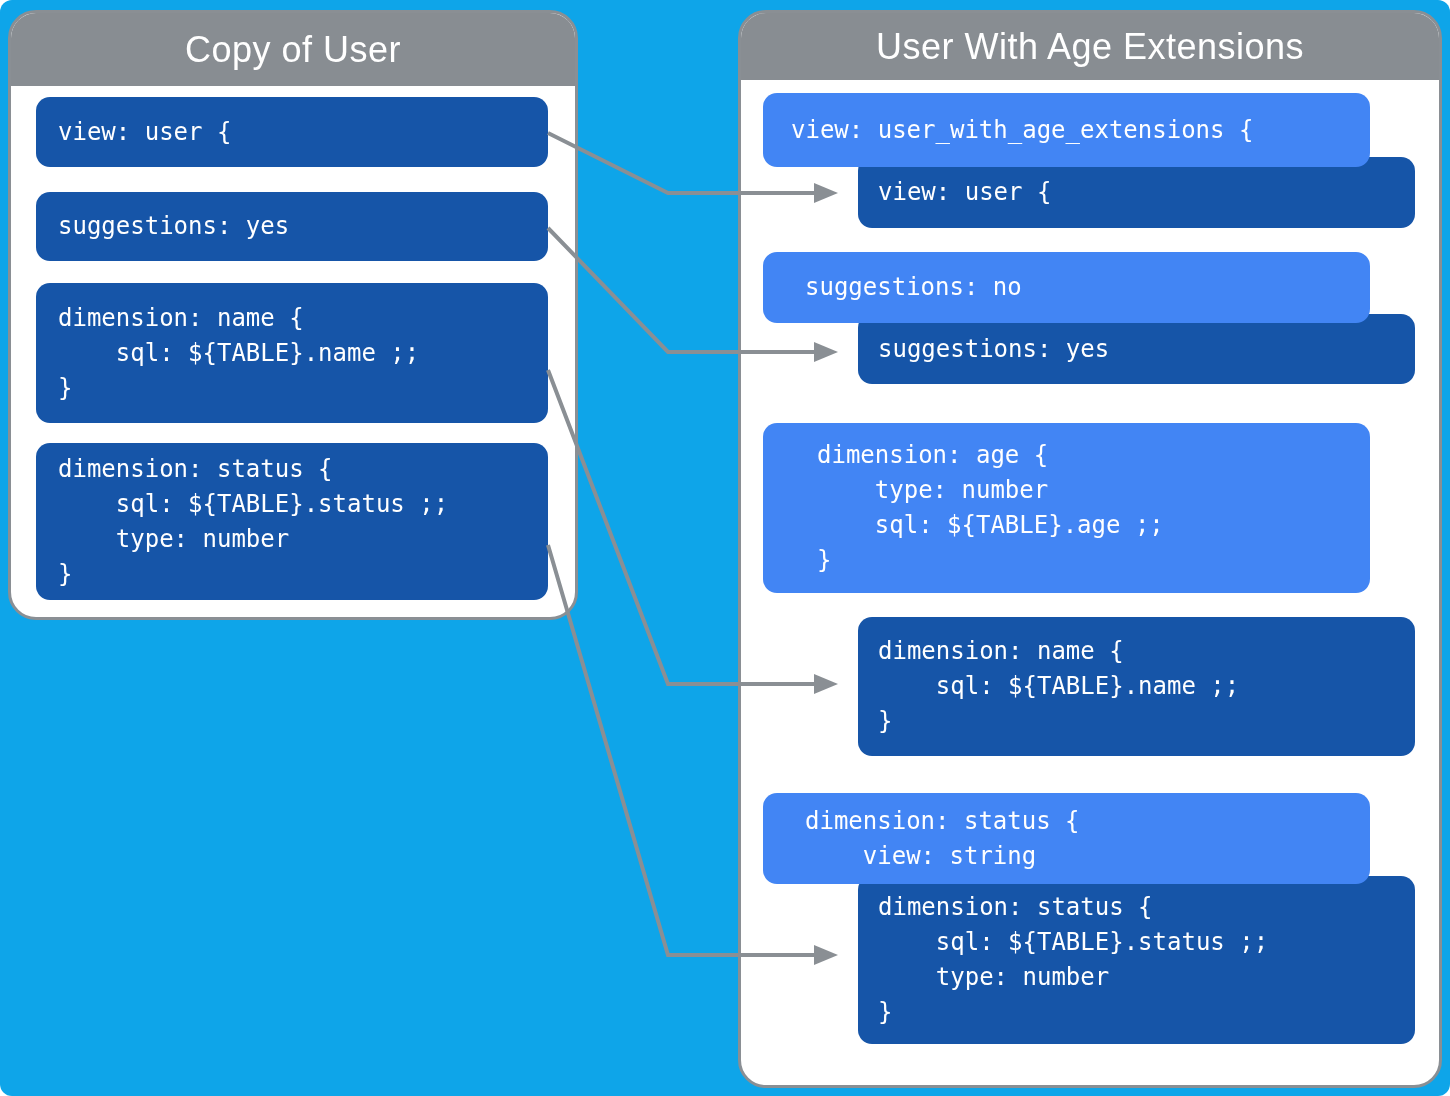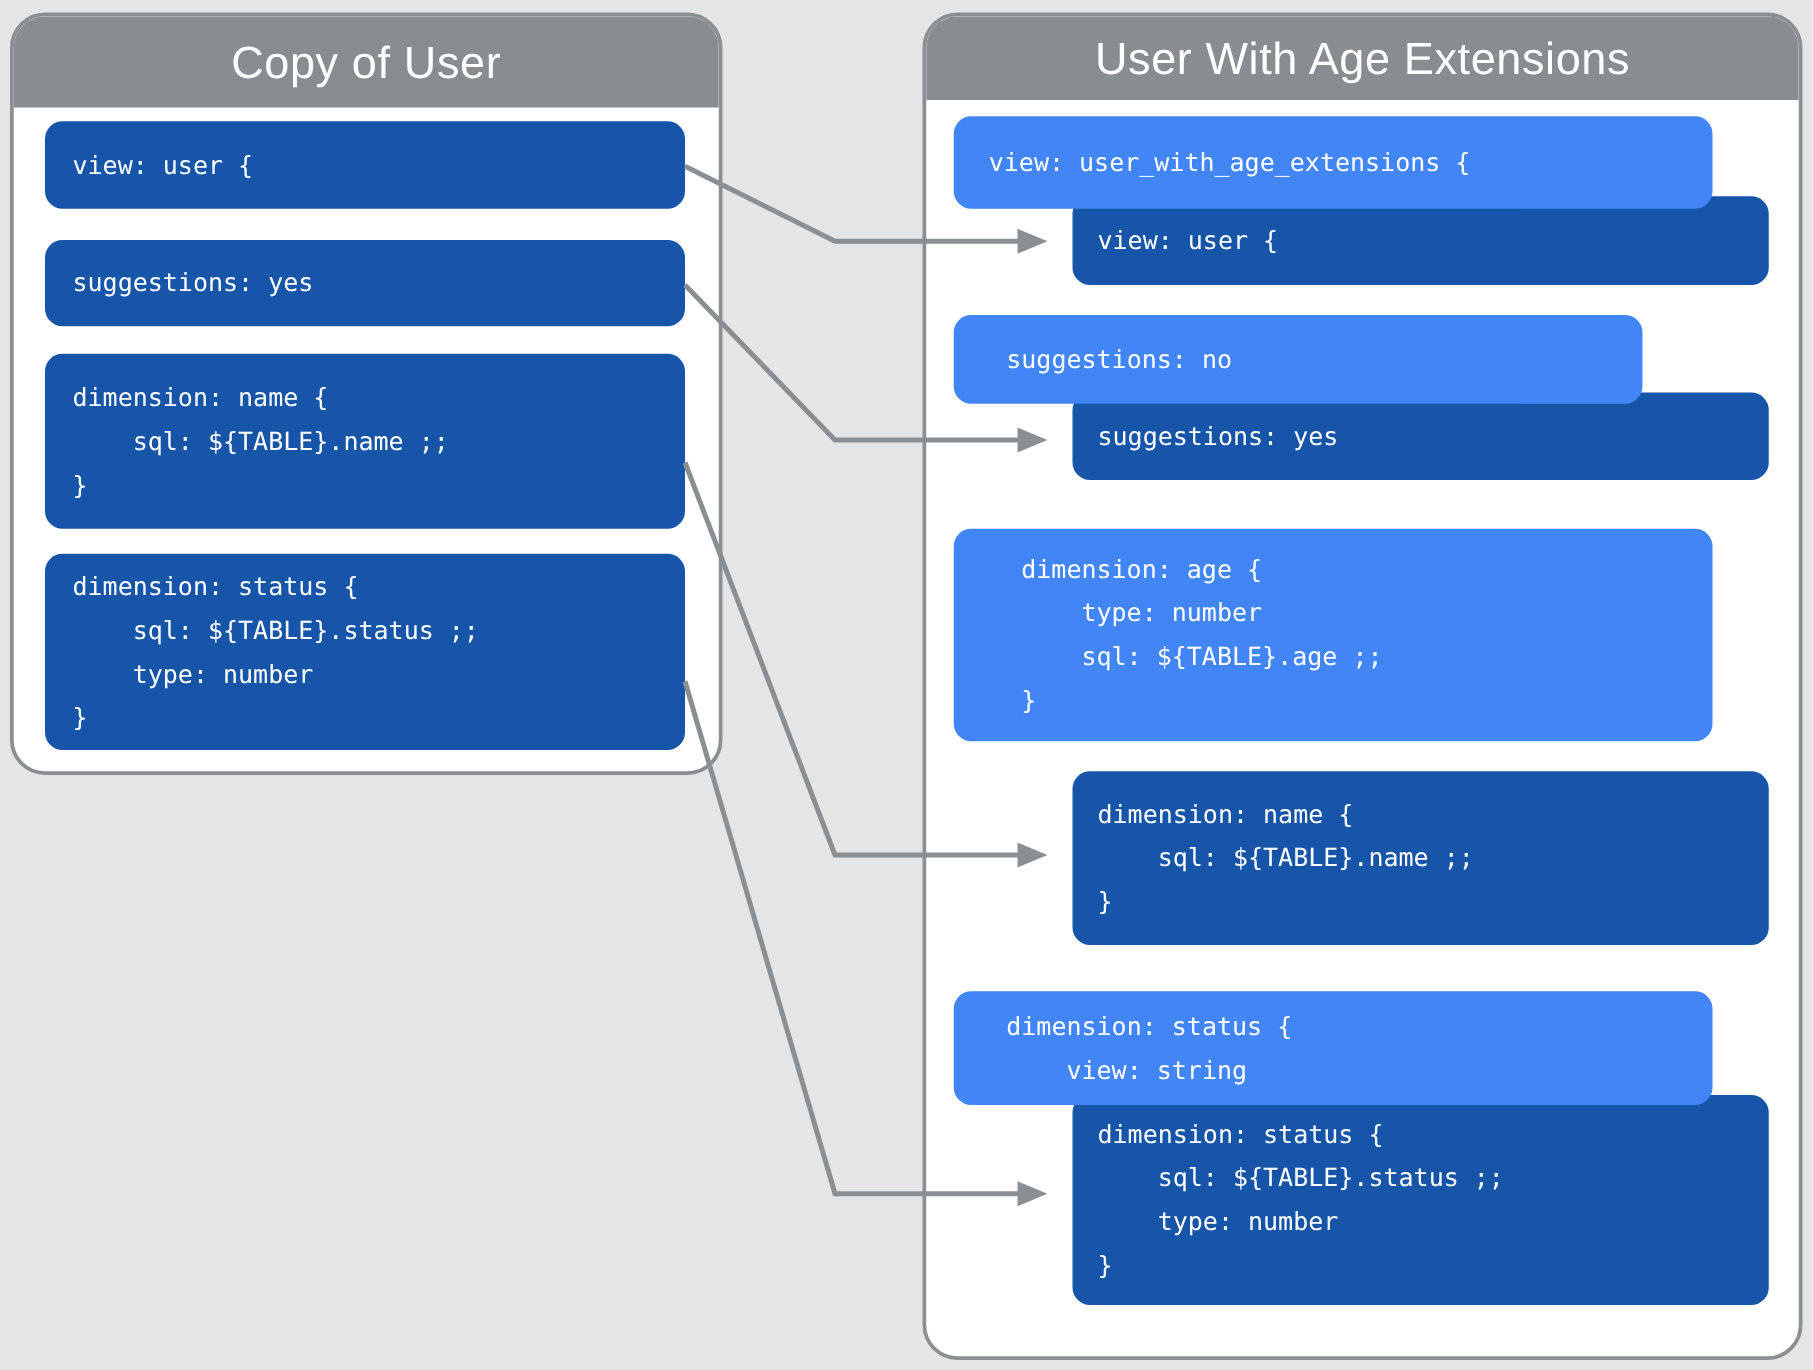--- a/index.html
+++ b/index.html
@@ -8,23 +8,24 @@
     --header-gray: #888D92;
     --line-gray: #8A8F94;
     --text-white: #FFFFFF;
   }
   * { margin: 0; padding: 0; box-sizing: border-box; }
   html, body { background: #fff; }
   .canvas {
     position: relative;
     width: 1450px;
     height: 1096px;
-    background: #e5e5e5;
+    background: #0ea5e9;
     overflow: hidden;
     font-family: "Liberation Sans", sans-serif;
+    border-radius: 12px;
   }
   .panel {
     position: absolute;
     background: #fff;
     border: 3px solid var(--line-gray);
     border-radius: 28px;
     overflow: hidden;
     z-index: 1;
   }
   .panel-header {
@@ -39,21 +40,21 @@
     font-size: 36px;
     font-weight: 500;
     letter-spacing: 0.5px;
     font-family: "Liberation Sans", sans-serif;
   }
   .code-block {
     position: absolute;
     border-radius: 14px;
     color: var(--text-white);
     font-family: "DejaVu Sans Mono", "Liberation Mono", monospace;
-    font-size: 20px;
+    font-size: 24px;
     line-height: 35px;
     display: flex;
     flex-direction: column;
     justify-content: center;
   }
   .code-block .code-line { white-space: pre; }
   .code-block.dark  { background: var(--dark-blue);  z-index: 2; }
   .code-block.light { background: var(--light-blue); z-index: 3; }
   .arrow-layer {
     position: absolute;
@@ -112,21 +113,21 @@
     </div>
 
   <div class="code-block light" style="left:763px; top:93px;  width:607px; height:74px;  padding-left:28px;">
       <div class="code-line">view: user_with_age_extensions {</div>
     </div>
 
   <div class="code-block dark" style="left:858px; top:314px; width:557px; height:70px;  padding-left:20px;">
       <div class="code-line">suggestions: yes</div>
     </div>
 
-  <div class="code-block light" style="left:763px; top:252px; width:551px; height:71px;  padding-left:42px;">
+  <div class="code-block light" style="left:763px; top:252px; width:607px; height:71px;  padding-left:42px;">
       <div class="code-line">suggestions: no</div>
     </div>
 
   <div class="code-block light" style="left:763px; top:423px; width:607px; height:170px; padding-left:54px;">
       <div class="code-line">dimension: age {</div>
       <div class="code-line">    type: number</div>
       <div class="code-line">    sql: ${TABLE}.age ;;</div>
       <div class="code-line">}</div>
     </div>
 

